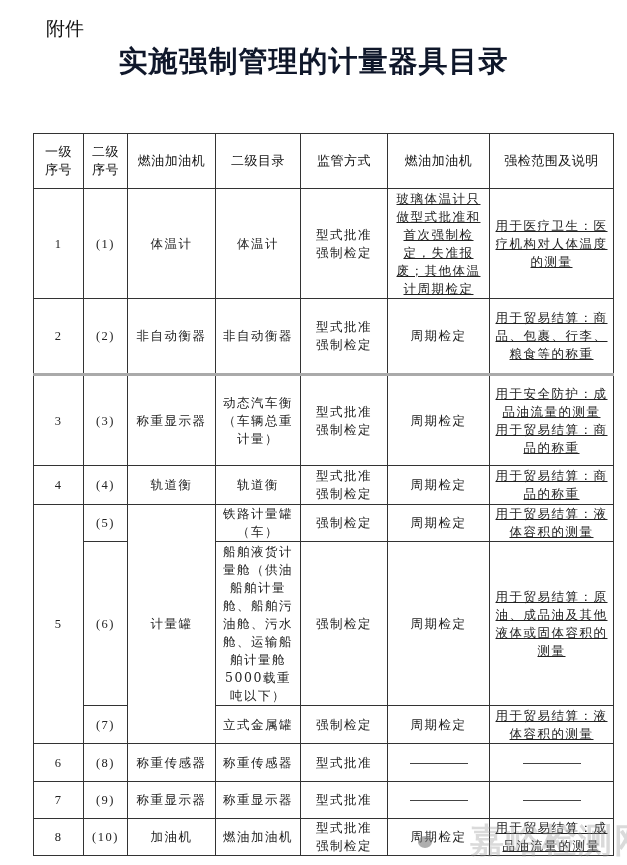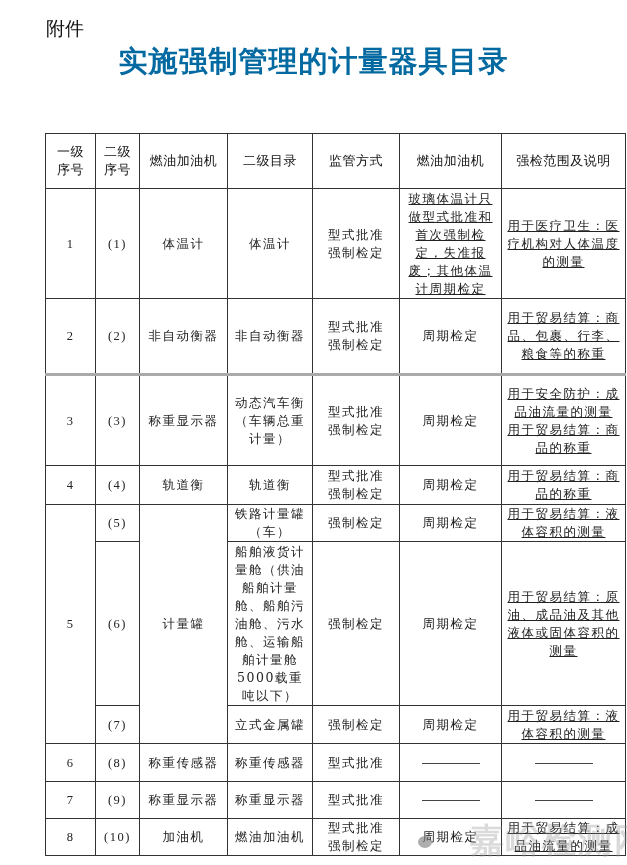--- a/index.html
+++ b/index.html
@@ -2,23 +2,23 @@
 <html><head>
 <meta charset="utf-8">
 <style>
   html, body { margin: 0; padding: 0; background: #ffffff; }
   body { width: 627px; height: 865px; position: relative; overflow: hidden;
          font-family: "DejaVu Serif", "Liberation Serif", serif; color: #222; }
   .attach { position: absolute; left: 40px; top: 16px; font-family: "DejaVu Sans", "Liberation Sans", sans-serif;
             font-size: 19px; color: #111; margin-left: 6px; }
   .title { position: absolute; left: 0; width: 627px; top: 42px; text-align: center;
            font-family: Liberation Sans, sans-serif; font-weight: bold;
-           font-size: 29px; letter-spacing: 1px; color: #0369a1; }
+           font-size: 29px; letter-spacing: 1px; color: #0f172a; }
   table.catalog { position: absolute; left: 33px; top: 133px; border-collapse: collapse;
-                  table-layout: fixed; width: 580px; margin-left: 12px; }
+                  table-layout: fixed; width: 580px; }
   table.catalog td, table.catalog th { border: 1px solid #333; padding: 0 4px; vertical-align: middle;
                   text-align: center; font-size: 12.5px; line-height: 18px; letter-spacing: 1.5px; font-weight: normal; }
   table.catalog th { font-family: "DejaVu Sans", "Liberation Sans", sans-serif; font-size: 13px;
                   letter-spacing: 0.5px; line-height: 18px; color: #111; }
   td.left { text-align: left; text-decoration: underline; }
   td.num { font-family: "Liberation Serif", "DejaVu Serif", serif; letter-spacing: 0; font-size: 13px; }
   tr.thick-top td { border-top: 3px solid #aaa; }
   .dash { display: inline-block; width: 58px; height: 0; border-top: 1.5px solid #444; vertical-align: middle; }
   .watermark { position: absolute; left: 470px; top: 818px; font-family: "DejaVu Sans", sans-serif;
                font-size: 34px; font-weight: bold; color: rgba(150,150,150,0.35); letter-spacing: 2px;

